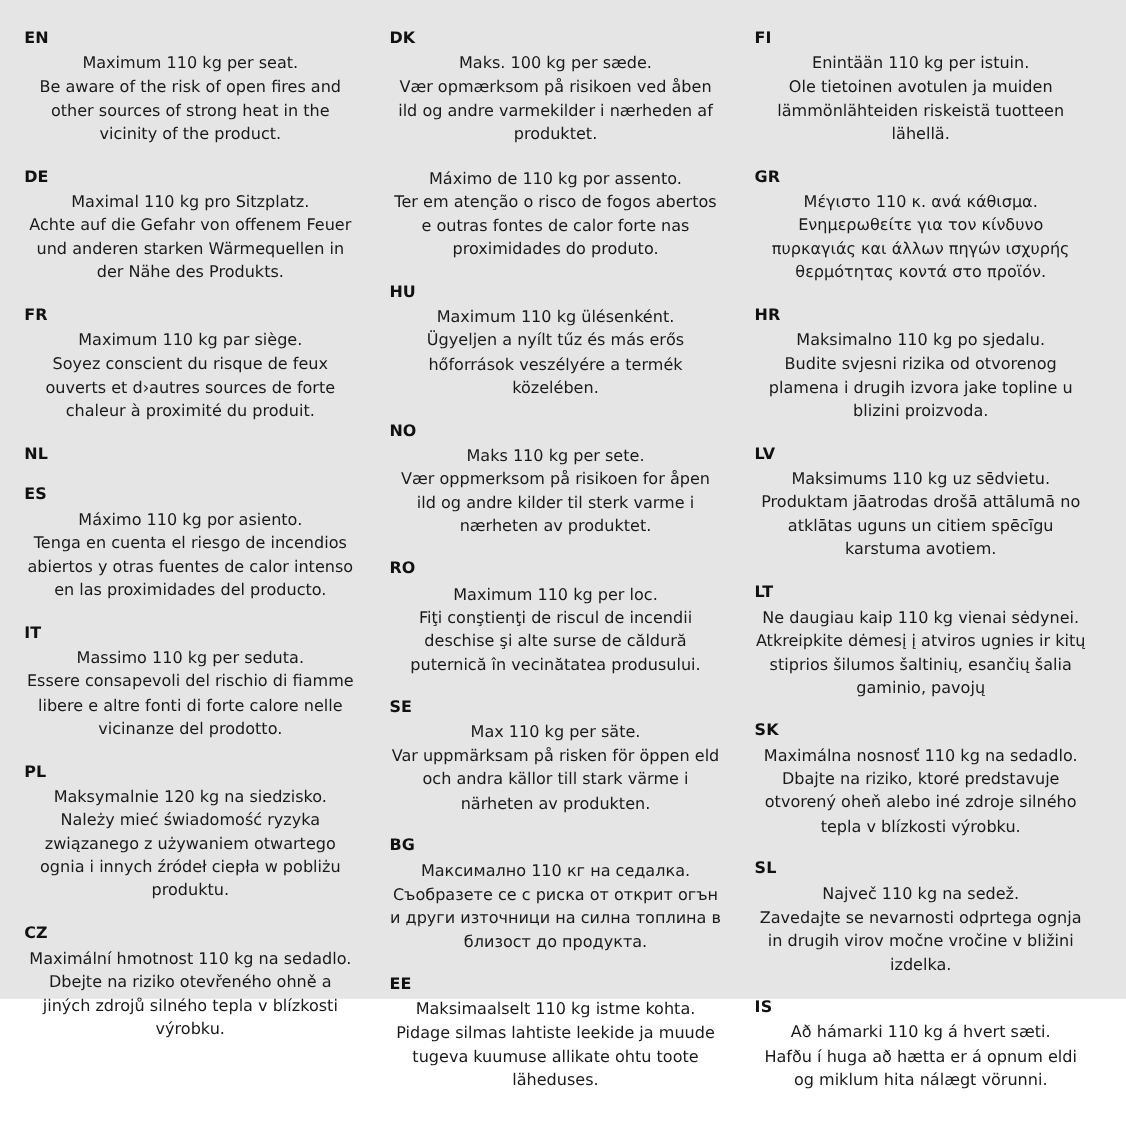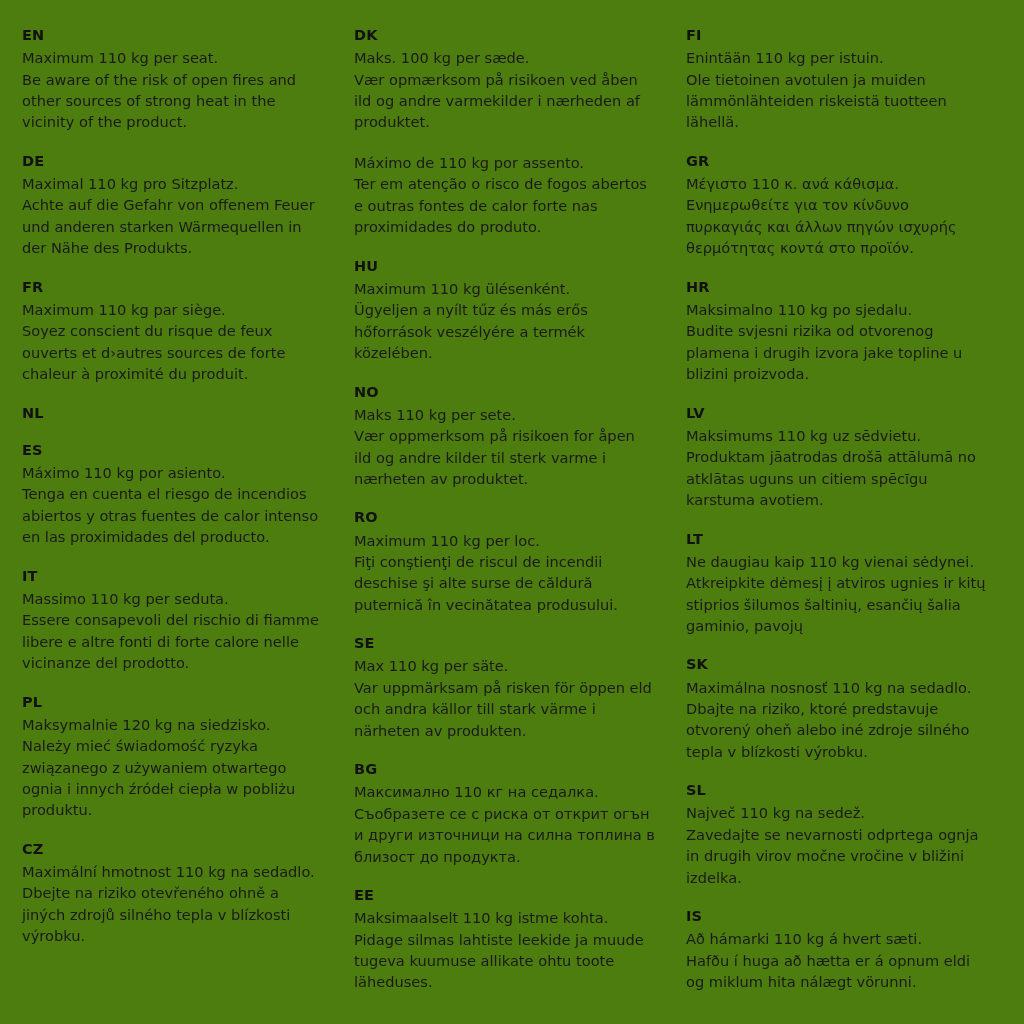--- a/index.html
+++ b/index.html
@@ -10,23 +10,23 @@
   body {
     width: 1024px;
     height: 1024px;
     font-family: "DejaVu Sans", "Liberation Sans", sans-serif;
     color: #1a1a1a;
     overflow: hidden;
   }
   .page {
     box-sizing: border-box;
     width: 1024px;
-    height: 1024px;
+    height: 908px;
     padding: 26px 22px 10px 22px;
-    background: #4d7c0f;
+    background: #e5e5e5;
   }
   .columns {
     display: flex;
     flex-direction: row;
     align-items: flex-start;
     gap: 30px;
   }
   .column {
     width: 302px;
     flex: 0 0 302px;
@@ -43,20 +43,21 @@
     line-height: 1.25;
     margin-bottom: 3px;
     letter-spacing: 0.1px;
     color: #111111;
   }
   .lang-text {
     font-size: 14.6px;
     line-height: 1.47;
     color: #1a1a1a;
     white-space: pre-line;
+    text-align: center;
   }
 </style>
 </head>
 <body>
 
 <div class="page">
   <div class="columns">
 
     <div class="column">
       <div class="entry">

